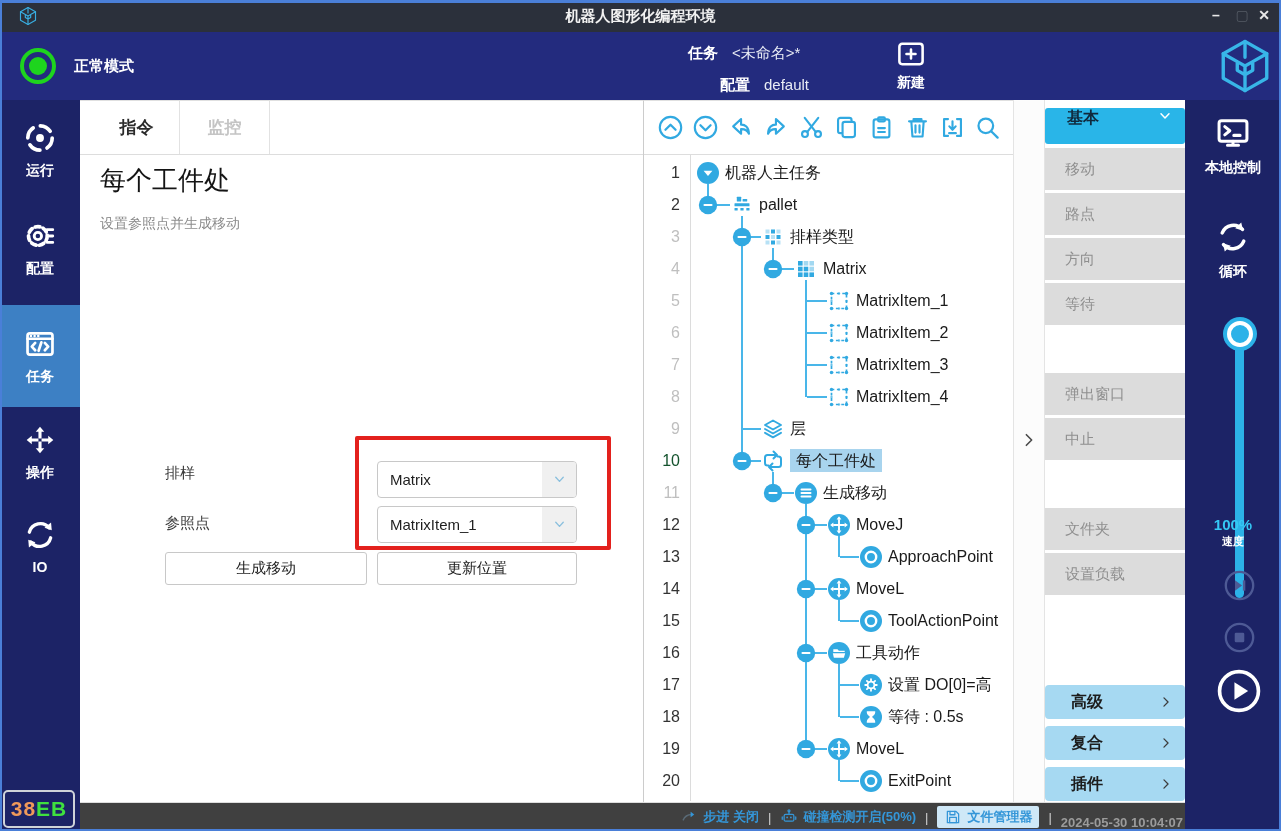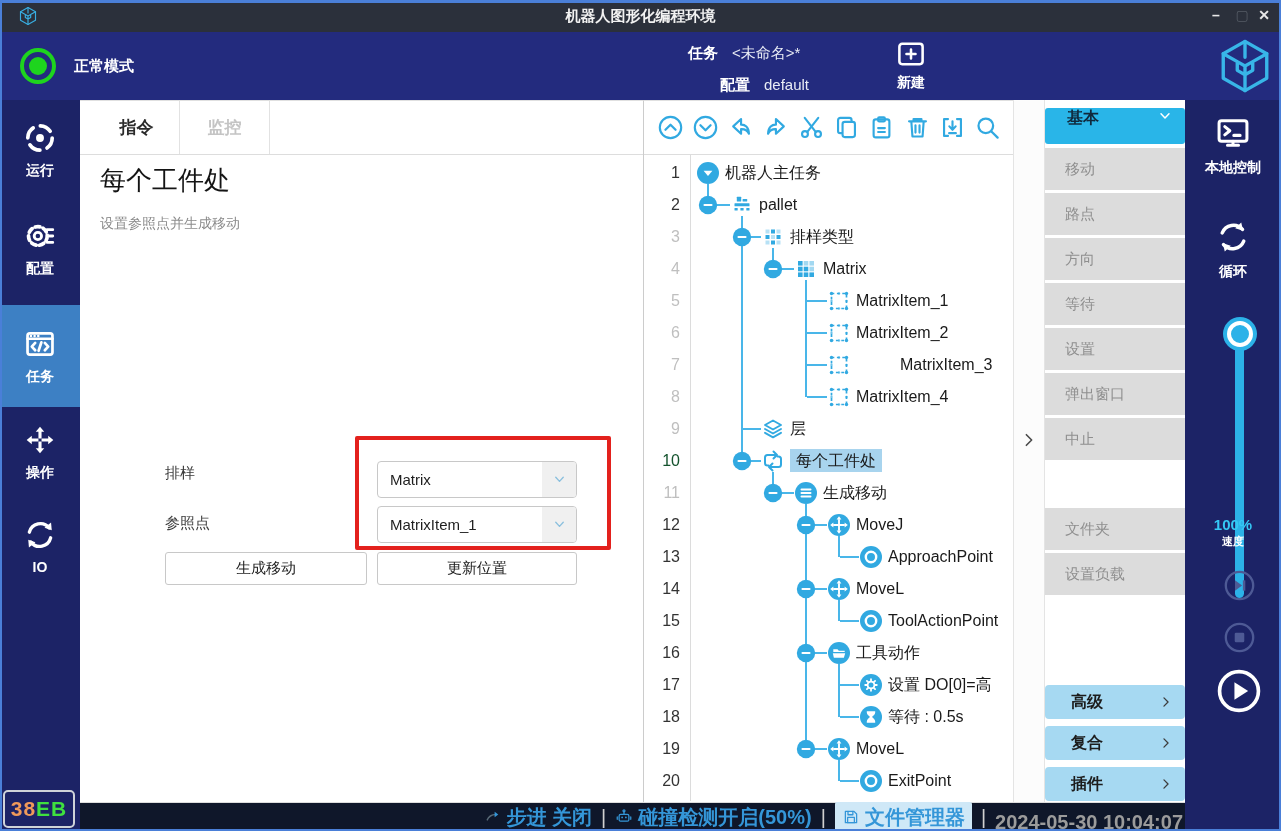--- a/index.html
+++ b/index.html
@@ -87,22 +87,22 @@
   .sr-item .lbl{font-size:14px;font-weight:bold;}
   .slider-track{position:absolute;left:50px;top:226px;width:9px;height:272px;border-radius:5px;background:#2cb2e8;cursor:pointer;}
   .slider-knob{position:absolute;left:42px;top:221px;width:26px;height:26px;border-radius:50%;background:#2cb2e8;border:4px solid #fff;
                box-shadow:0 0 0 4px #2cb2e8;box-sizing:border-box;cursor:grab;}
   .speed-val{position:absolute;left:0;top:416px;width:96px;text-align:center;font-size:15px;font-weight:bold;color:#35c8f5;}
   .speed-lbl{position:absolute;left:0;top:434px;width:96px;text-align:center;font-size:11px;font-weight:bold;color:#fff;}
   .trans-btn{position:absolute;left:30px;cursor:pointer;}
   .trans-btn.dim{color:#4e5a95;}
   .trans-btn.lit{color:#fff;}
   
-  .statusbar{position:absolute;left:80px;top:802px;width:1105px;height:29px;background:#0f172a;border-top:1px solid #ddd;box-sizing:border-box;
-             display:flex;align-items:center;justify-content:flex-end;gap:9px;padding-right:2px;font-size:20px;}
+  .statusbar{position:absolute;left:80px;top:802px;width:1105px;height:29px;background:#404040;border-top:1px solid #ddd;box-sizing:border-box;
+             display:flex;align-items:center;justify-content:flex-end;gap:9px;padding-right:2px;font-size:13px;}
   .sb-item{display:flex;align-items:center;gap:5px;color:#3496d8;font-weight:600;cursor:pointer;}
   .sb-item .ico{width:18px;height:18px;}
   .sb-sep{color:#d0d0d0;font-weight:normal;}
   .sb-fm{background:#cfe8f7;padding:2px 7px;border-radius:2px;}
   .sb-time{color:#9b9b9b;font-weight:bold;margin-top:11px;}
 </style>
 </head>
 <body>
 
 <div id="app">
@@ -481,21 +481,21 @@
                 <circle cx="19.5" cy="4.5" r="1.7"></circle>
                 <circle cx="4.5" cy="19.5" r="1.7"></circle>
                 <circle cx="19.5" cy="19.5" r="1.7"></circle>
                 <circle cx="12" cy="4.5" r="1.2" opacity=".7"></circle>
                 <circle cx="12" cy="19.5" r="1.2" opacity=".7"></circle>
                 <circle cx="4.5" cy="12" r="1.2" opacity=".7"></circle>
                 <circle cx="19.5" cy="12" r="1.2" opacity=".7"></circle>
               </g>
             </svg>
           </span>
-          <div class="tr-label" style="left: 212px; margin-left: 44px;">MatrixItem_3</div>
+          <div class="tr-label" style="left: 212px;">MatrixItem_3</div>
         </div>
         <div class="tree-row" style="top: 280px;">
           <div class="tr-num grey">8</div>
           <div class="conn" style="left: 163px; top: 15px; width: 20px; height: 2px;"></div>
           <span class="t-ico" style="left: 183px; top: 4px;">
             <svg viewBox="0 0 24 24" width="100%" height="100%">
               <rect x="4.5" y="4.5" width="15" height="15" fill="none" stroke="currentColor" stroke-width="1.7" stroke-dasharray="2.8 2.6"></rect>
               <g fill="currentColor">
                 <circle cx="4.5" cy="4.5" r="1.7"></circle>
                 <circle cx="19.5" cy="4.5" r="1.7"></circle>
@@ -726,21 +726,20 @@
       <span class="chev">
           <svg viewBox="0 0 24 24" width="100%" height="100%">
             <path fill="none" stroke="currentColor" stroke-linecap="round" stroke-linejoin="round" stroke-width="2.2" d="M6 8.5 L12 15 L18 8.5"></path>
           </svg>
         </span>
     </div>
   <div class="pal-item" style="top: 48px;">移动</div>
       <div class="pal-item" style="top: 93px;">路点</div>
       <div class="pal-item" style="top: 138px;">方向</div>
       <div class="pal-item" style="top: 183px;">等待</div>
-      <div class="pal-item" style="top: 228px;">设置</div>
       <div class="pal-item" style="top: 273px;">弹出窗口</div>
       <div class="pal-item" style="top: 318px;">中止</div>
       <div class="pal-item" style="top: 408px;">文件夹</div>
       <div class="pal-item" style="top: 453px;">设置负载</div>
       <div class="pal-group" style="top: 585px;">
         <span class="lbl">高级</span>
         <span class="chev">
           <svg viewBox="0 0 24 24" width="100%" height="100%">
             <path fill="none" stroke="currentColor" stroke-linecap="round" stroke-linejoin="round" stroke-width="2.2" d="M8.5 5 L15.5 12 L8.5 19"></path>
           </svg>

